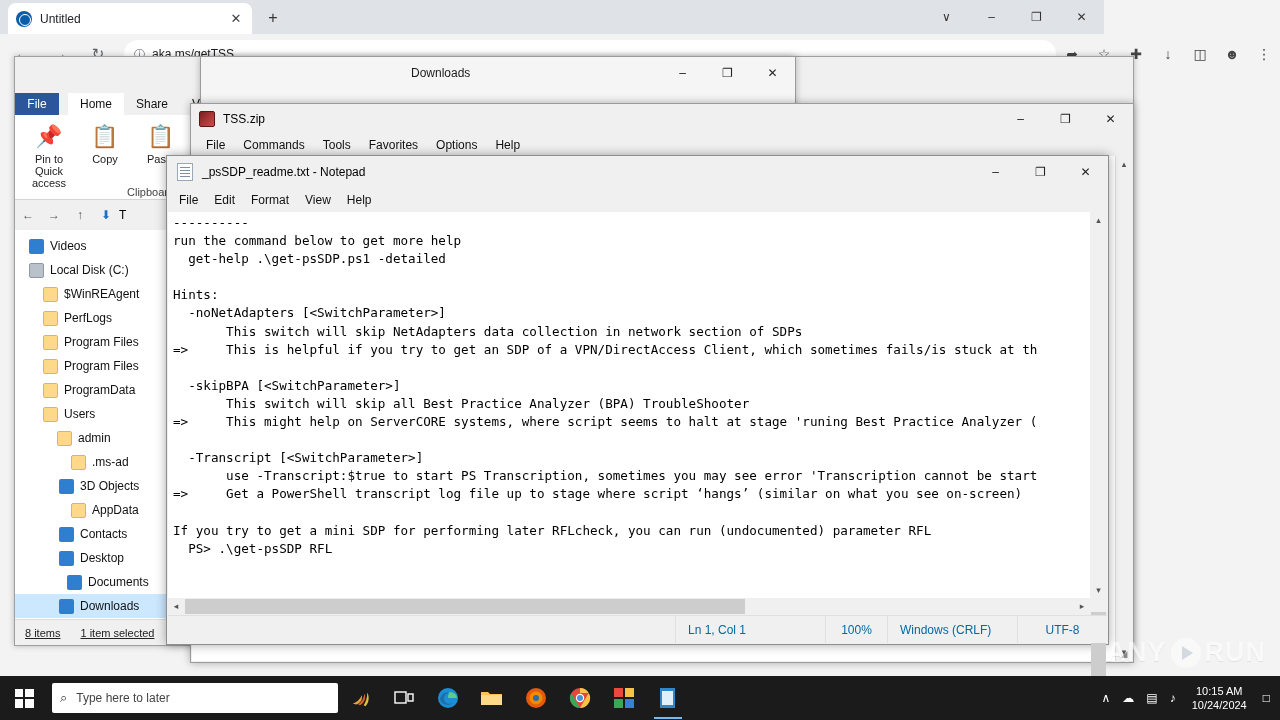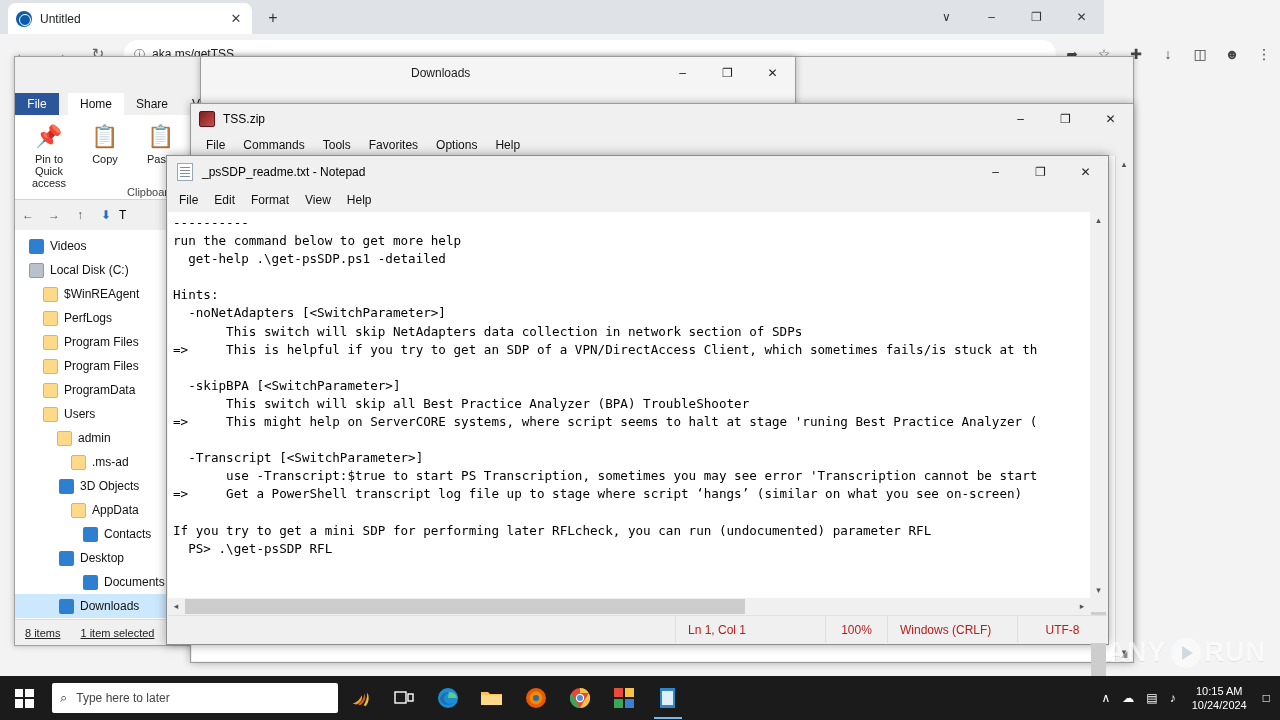--- a/index.html
+++ b/index.html
@@ -142,21 +142,21 @@
     color:#000; padding:2px 0 0 5px; white-space:pre;
   }
   #np-vscroll { position:absolute; right:1px; top:56px; bottom:46px; width:17px; background:#f0f0f0; }
   #np-vscroll .arrow { height:16px; text-align:center; line-height:16px; font-size:9px; color:#555; background:#f0f0f0; }
   #np-vthumb { position:absolute; left:1px; right:1px; top:400px; height:90px; background:#cdcdcd; }
   #np-hscroll { position:absolute; left:1px; right:18px; bottom:29px; height:17px; background:#f0f0f0; }
   #np-hscroll .arrow { position:absolute; top:0; width:16px; height:17px; text-align:center; line-height:17px; font-size:9px; color:#555; }
   #np-hthumb { position:absolute; left:17px; top:1px; bottom:1px; width:560px; background:#cdcdcd; }
   #np-status {
     position:absolute; left:1px; right:1px; bottom:1px; height:28px; background:#f0f0f0;
-    border-top:1px solid #e0e0e0; display:flex; align-items:center; font-size:12px; color:#b91c1c;
+    border-top:1px solid #e0e0e0; display:flex; align-items:center; font-size:12px; color:#0369a1;
   }
   #np-status .cell { border-left:1px solid #dfdfdf; height:100%; display:flex; align-items:center; padding:0 12px; }
   #np-status .spacer { flex:1; }
 
   
   #watermark {
     position:absolute; right:14px; bottom:52px; display:flex; align-items:center;
     opacity:.55; color:#fff; font-weight:bold; font-size:27px; letter-spacing:1px;
     text-shadow:0 1px 1px rgba(0,0,0,.15);
   }
@@ -311,29 +311,29 @@
           <span>.ms-ad</span>
         </div>
       <div class="nav-row" style="padding-left:44px">
           <span class="sq blue"></span>
           <span>3D Objects</span>
         </div>
       <div class="nav-row" style="padding-left:56px">
           <span class="sq folder"></span>
           <span>AppData</span>
         </div>
-      <div class="nav-row" style="padding-left:68px">
+      <div class="nav-row" style="padding-left:44px">
           <span class="sq blue"></span>
           <span>Contacts</span>
         </div>
       <div class="nav-row" style="padding-left:44px">
           <span class="sq blue"></span>
           <span>Desktop</span>
         </div>
-      <div class="nav-row" style="padding-left:68px">
+      <div class="nav-row" style="padding-left:52px">
           <span class="sq blue"></span>
           <span>Documents</span>
         </div>
       <div class="nav-row sel" style="padding-left:44px">
           <span class="sq blue"></span>
           <span>Downloads</span>
         </div>
       <div class="nav-row" style="padding-left:140px;color:#555">▾</div>
     </div>
     <div style="flex:1"></div>

